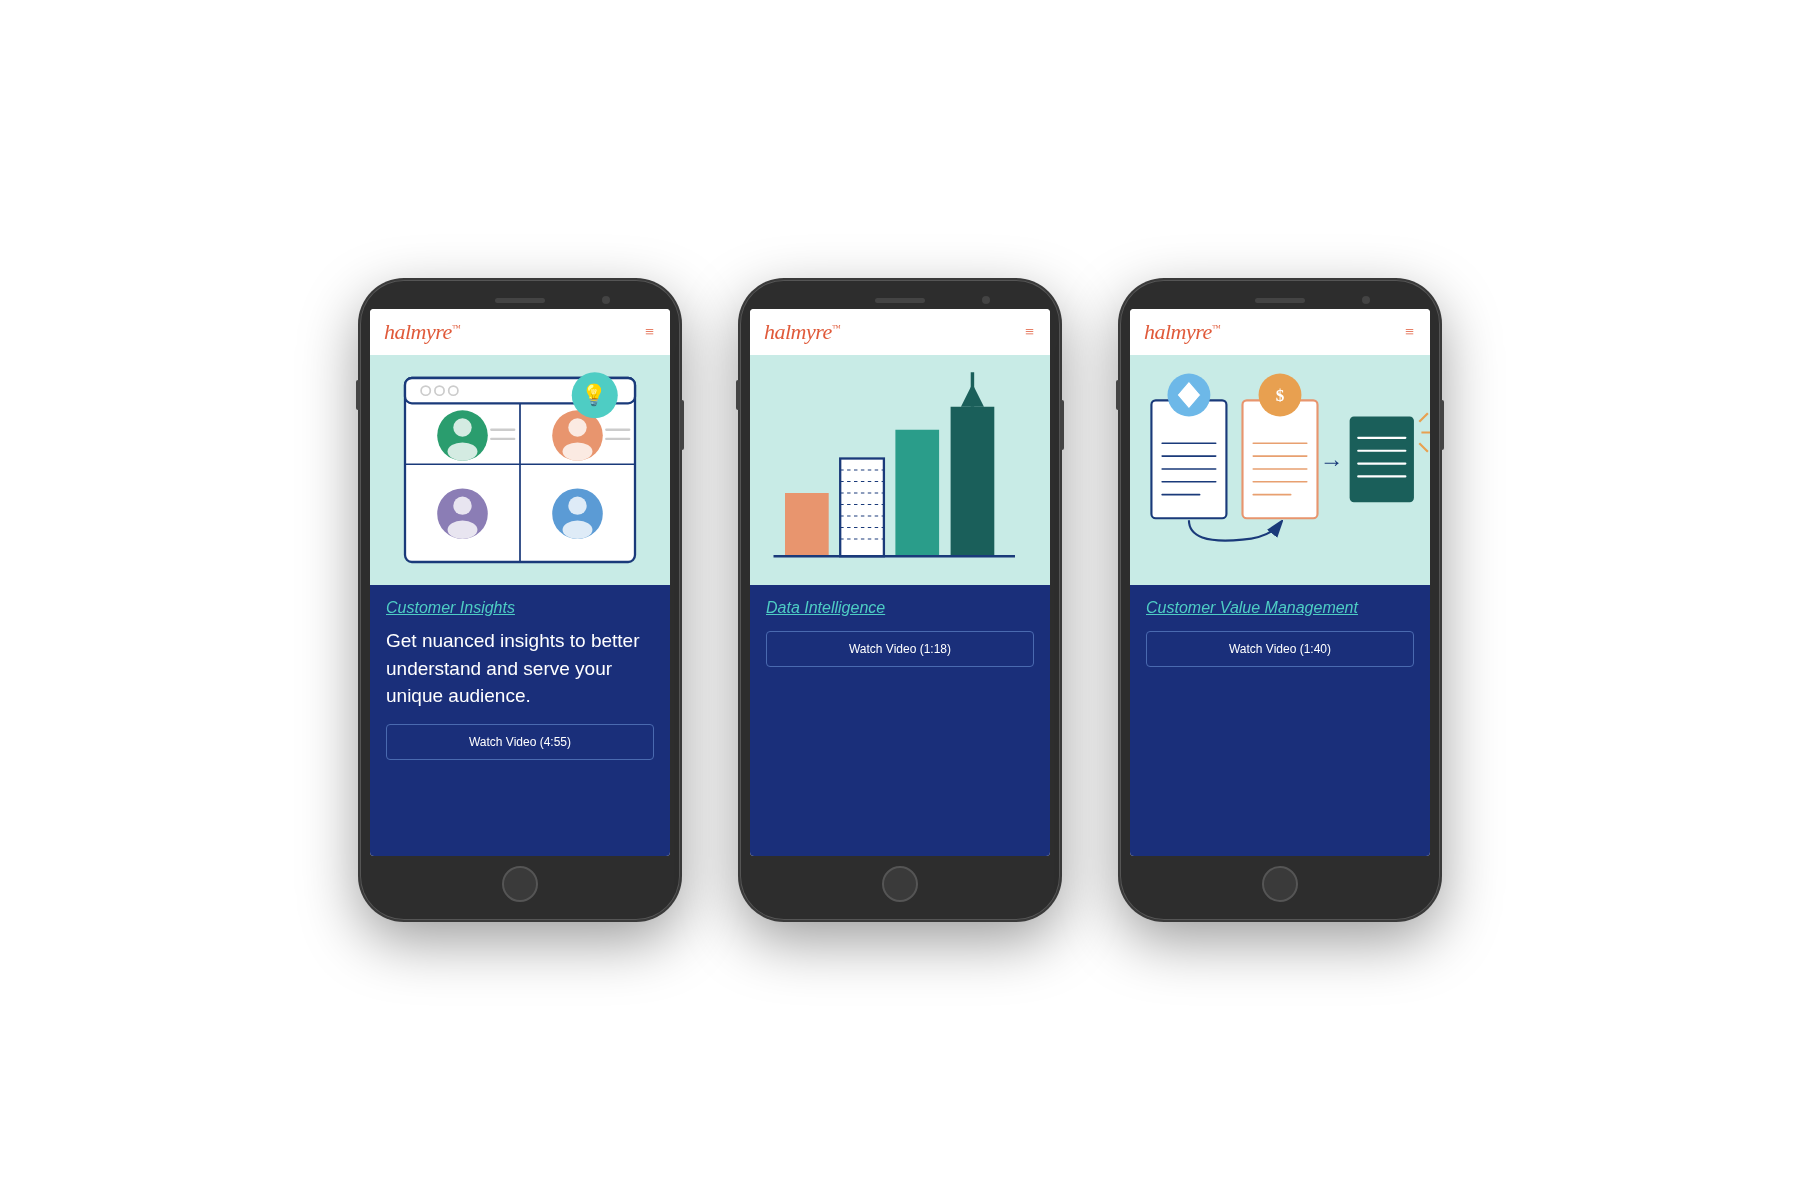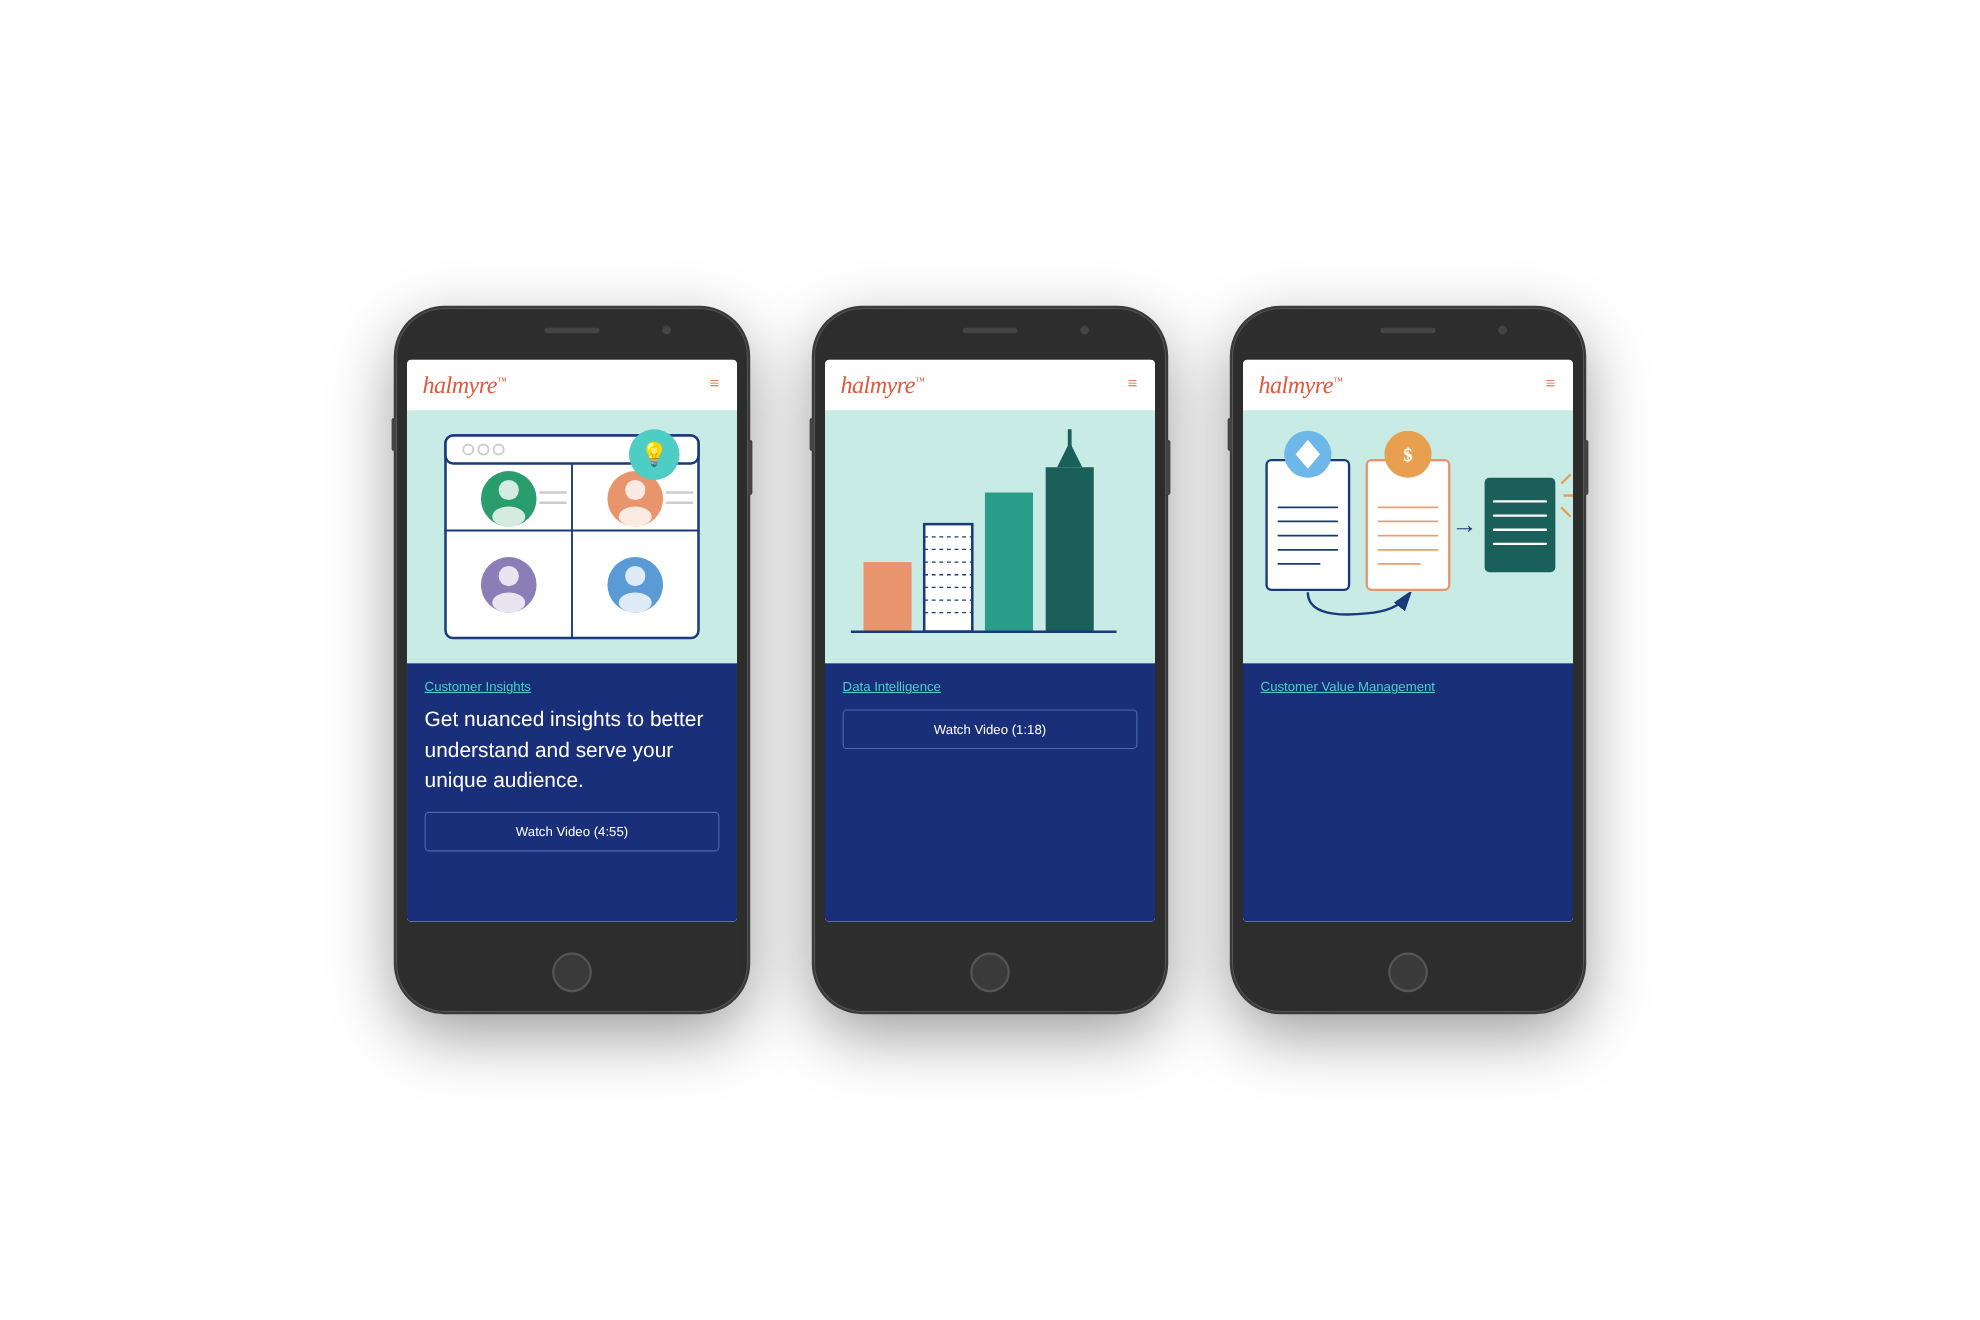--- a/index.html
+++ b/index.html
@@ -18,21 +18,20 @@
     .phone {
       width: 320px;
       height: 640px;
       background: #2d2d2d;
       border-radius: 44px;
       padding: 10px;
       box-shadow: 0 0 0 2px #3a3a3a, 0 20px 60px rgba(0,0,0,0.4), inset 0 0 0 1px #555;
       position: relative;
       display: flex;
       flex-direction: column;
-      gap: 18px;
     }
 
     .phone-top-bar {
       display: flex;
       align-items: center;
       justify-content: center;
       padding: 8px 0 6px;
       position: relative;
     }
 
@@ -143,23 +142,24 @@
       background: #1a2f7a;
       flex: 1;
       padding: 14px 16px;
       display: flex;
       flex-direction: column;
       gap: 10px;
     }
 
     .section-link {
       color: #4ecdc4;
-      font-size: 12px;
+      font-size: 16px;
       text-decoration: underline;
       font-family: Arial, sans-serif;
+      font-style: italic;
     }
 
     .section-description {
       color: #ffffff;
       font-size: 19px;
       line-height: 1.45;
       font-family: Arial, sans-serif;
       font-weight: 400;
     }
 
@@ -342,18 +342,19 @@
         <line x1="213" y1="99" x2="257" y2="99" stroke="white" stroke-width="2" stroke-linecap="round"></line>
         <line x1="213" y1="111" x2="257" y2="111" stroke="white" stroke-width="2" stroke-linecap="round"></line>
 
         <line x1="270" y1="60" x2="278" y2="52" stroke="#e8a050" stroke-width="2"></line>
         <line x1="272" y1="70" x2="282" y2="70" stroke="#e8a050" stroke-width="2"></line>
         <line x1="270" y1="80" x2="278" y2="88" stroke="#e8a050" stroke-width="2"></line>
       </svg>
     </div>
     <div class="content-section">
       <span class="section-link">Customer Value Management</span>
+      <button class="watch-btn">Watch Video (1:40)</button>
     </div>
   </div>
   <div class="phone-bottom">
     <div class="phone-home-button"></div>
   </div>
 </div>
 
 </body></html>

